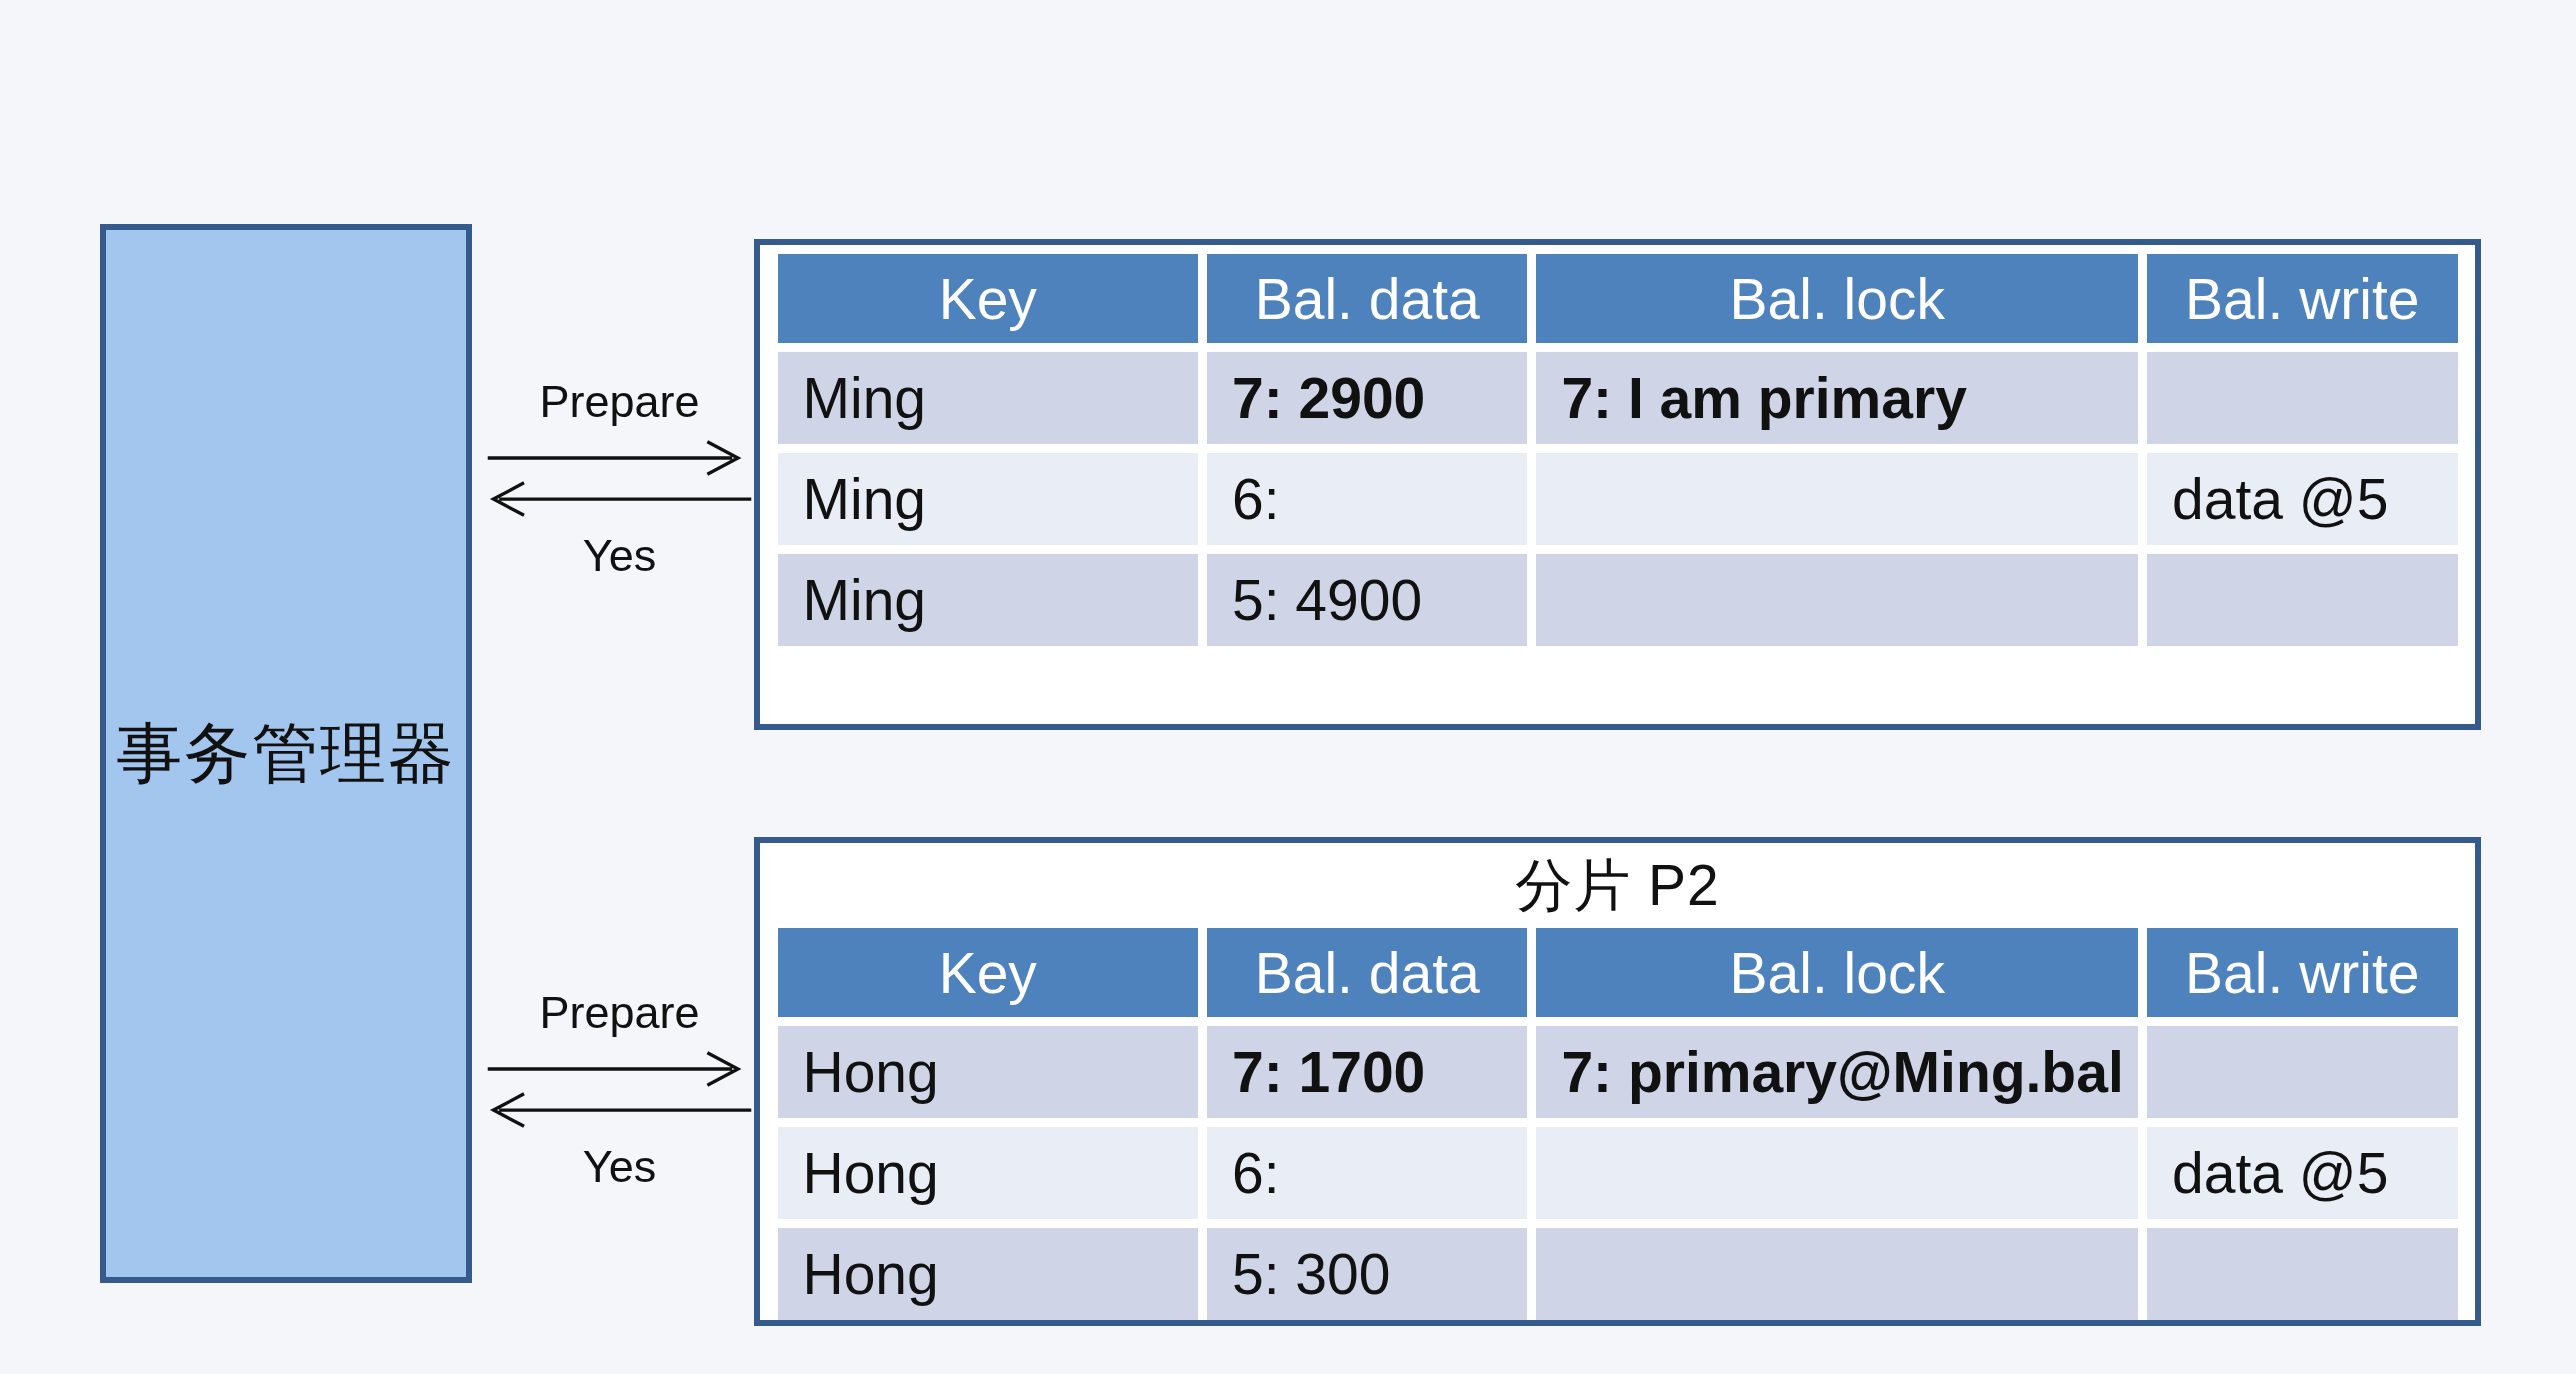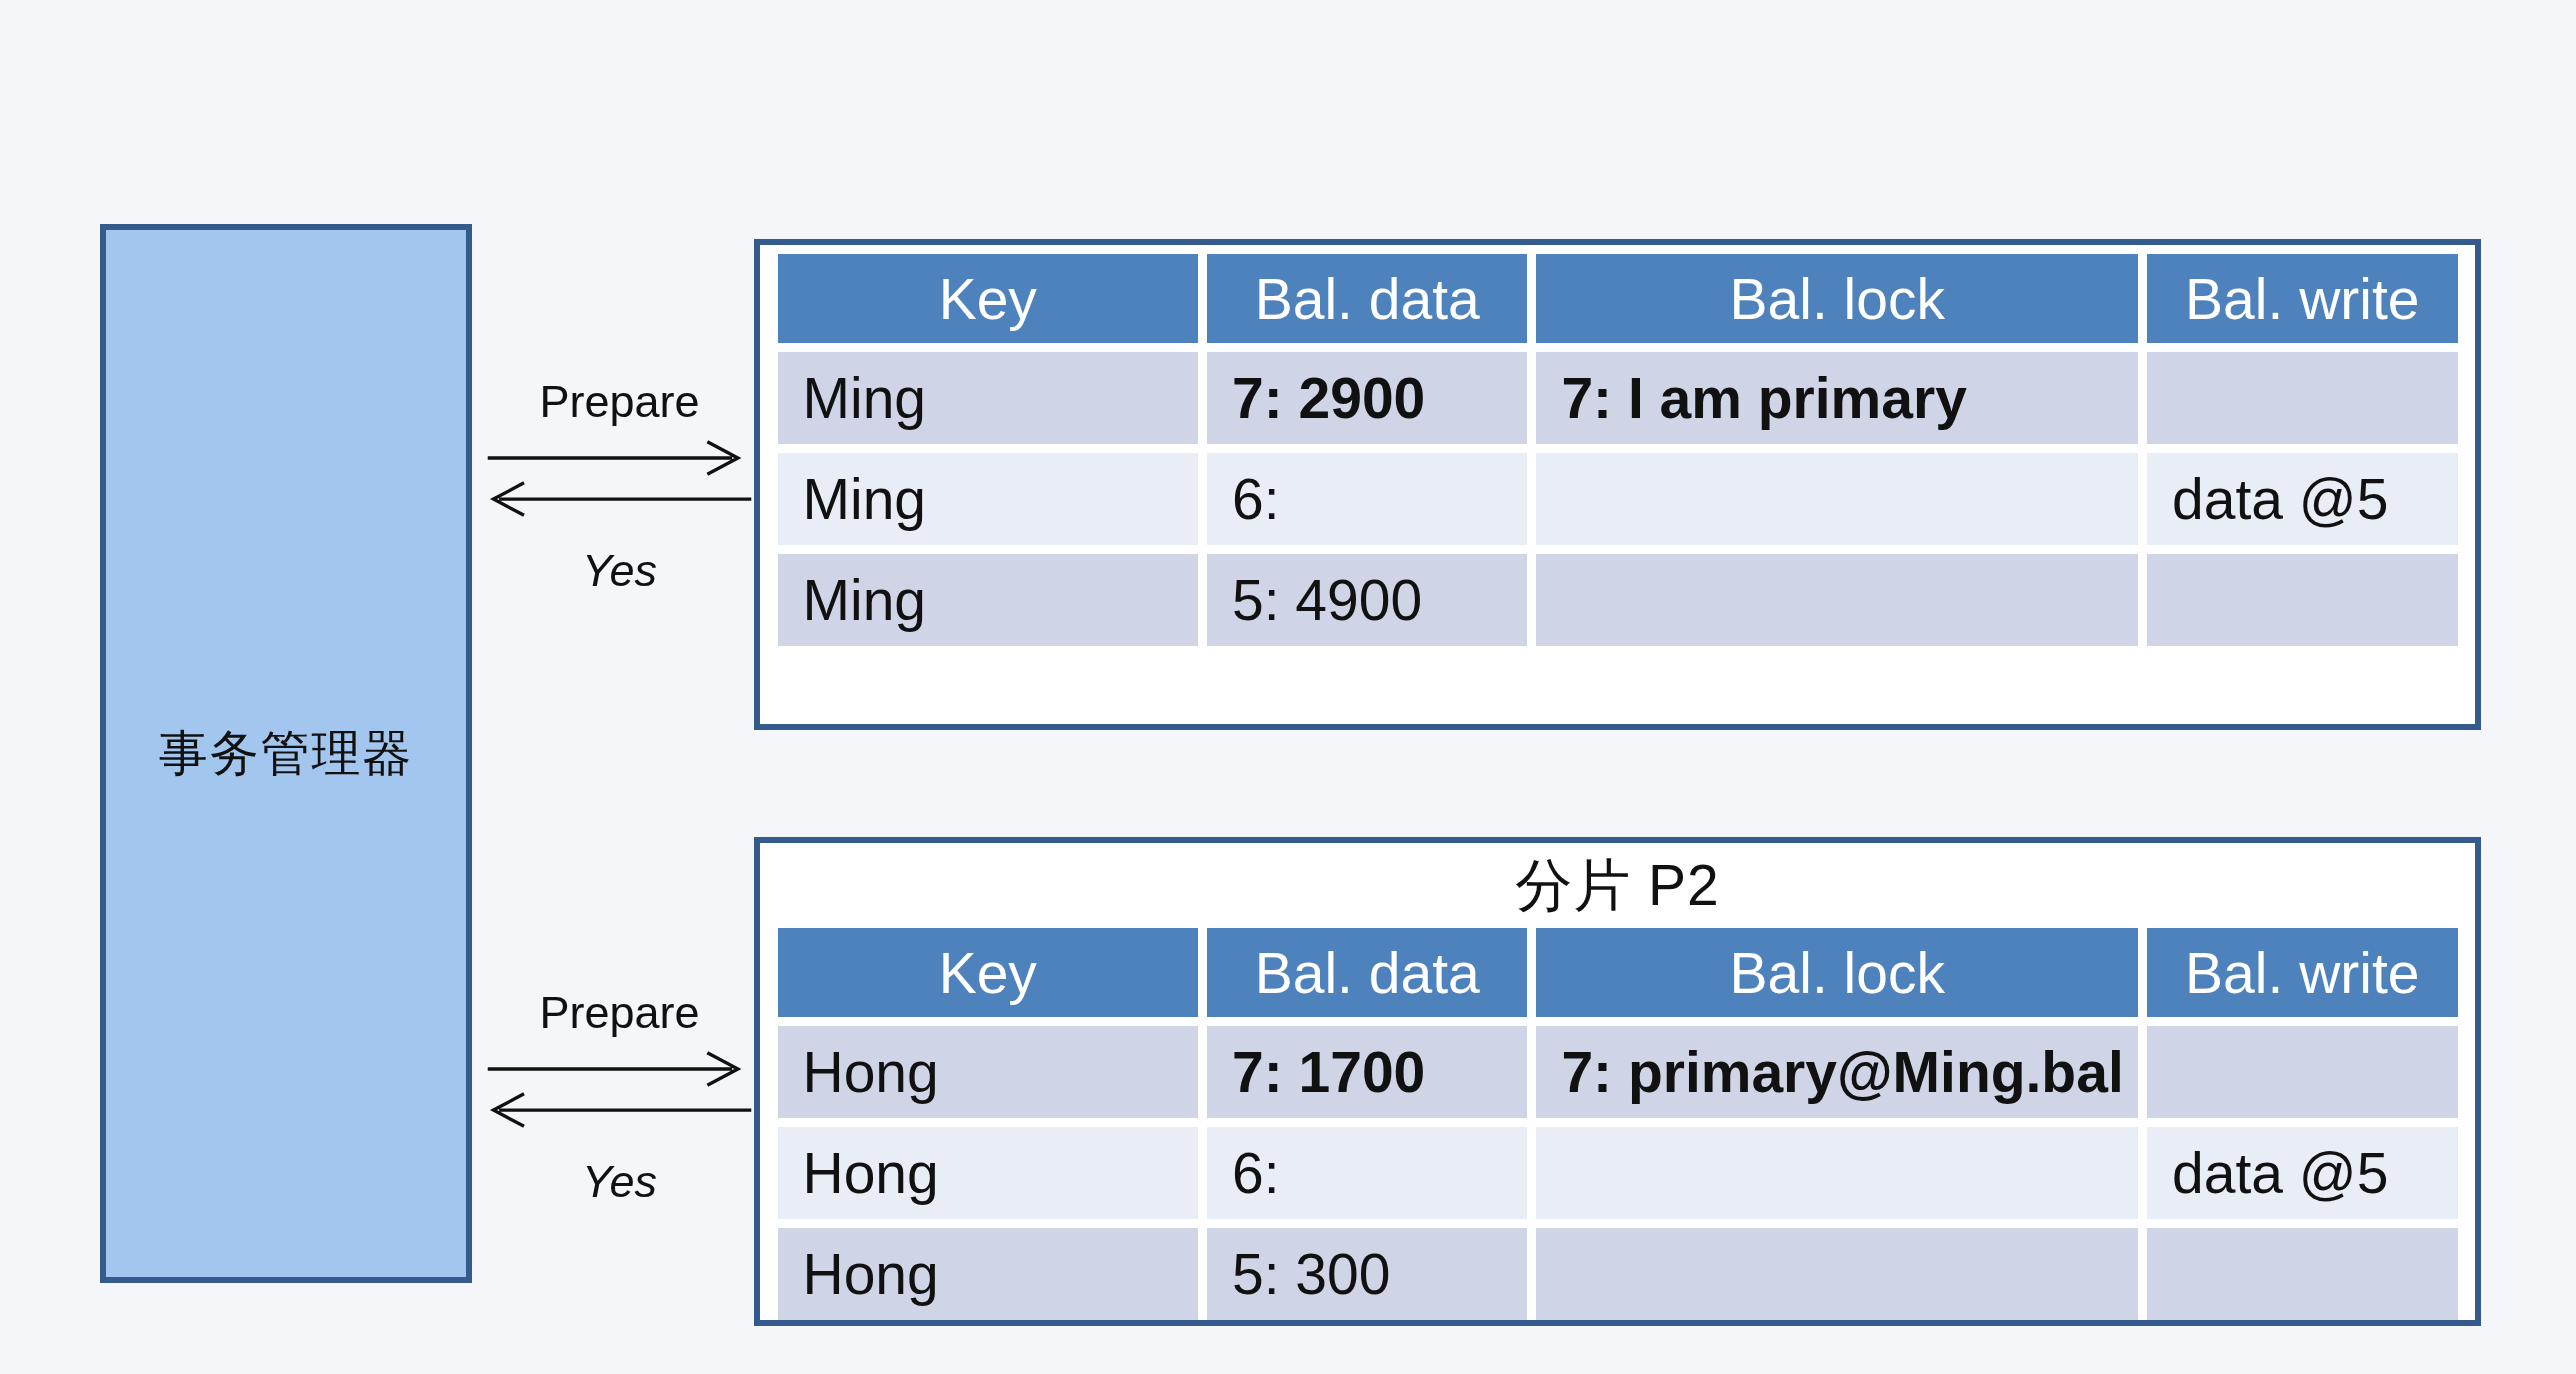--- a/index.html
+++ b/index.html
@@ -26,29 +26,29 @@
     font-size:53px;letter-spacing:1.9px;
   }
   .manager-box{
     position:absolute;left:100px;top:224px;
     width:372px;height:1059px;
     background:var(--box_fill);
     border:6.7px solid var(--frame);
     box-sizing:border-box;
     display:flex;align-items:center;justify-content:center;
   }
-  .manager-label{font-size:49px;letter-spacing:1.9px;font-family:Liberation Mono, monospace;}
+  .manager-label{font-size:66px;letter-spacing:1.9px;font-family:Liberation Mono, monospace;}
   .flow-group{
     position:absolute;left:482px;width:275px;
     text-align:center;
   }
   .flow-label{font-size:45px;line-height:55px;height:55px;}
   .flow-arrows{display:block;margin-top:4.8px;}
   .arrow{stroke:var(--ink);stroke-width:3.5;fill:none;}
-  .flow-label.response{margin-top:18px;font-style:italic;}
+  .flow-label.response{margin-top:3px;}
   .shard{
     position:absolute;left:754px;width:1727px;
     background:#ffffff;
     border:6.7px solid var(--frame);
     box-sizing:border-box;
   }
   .shard-title{
     height:76px;line-height:84px;
     text-align:center;font-size:57px;letter-spacing:1px;
   }

